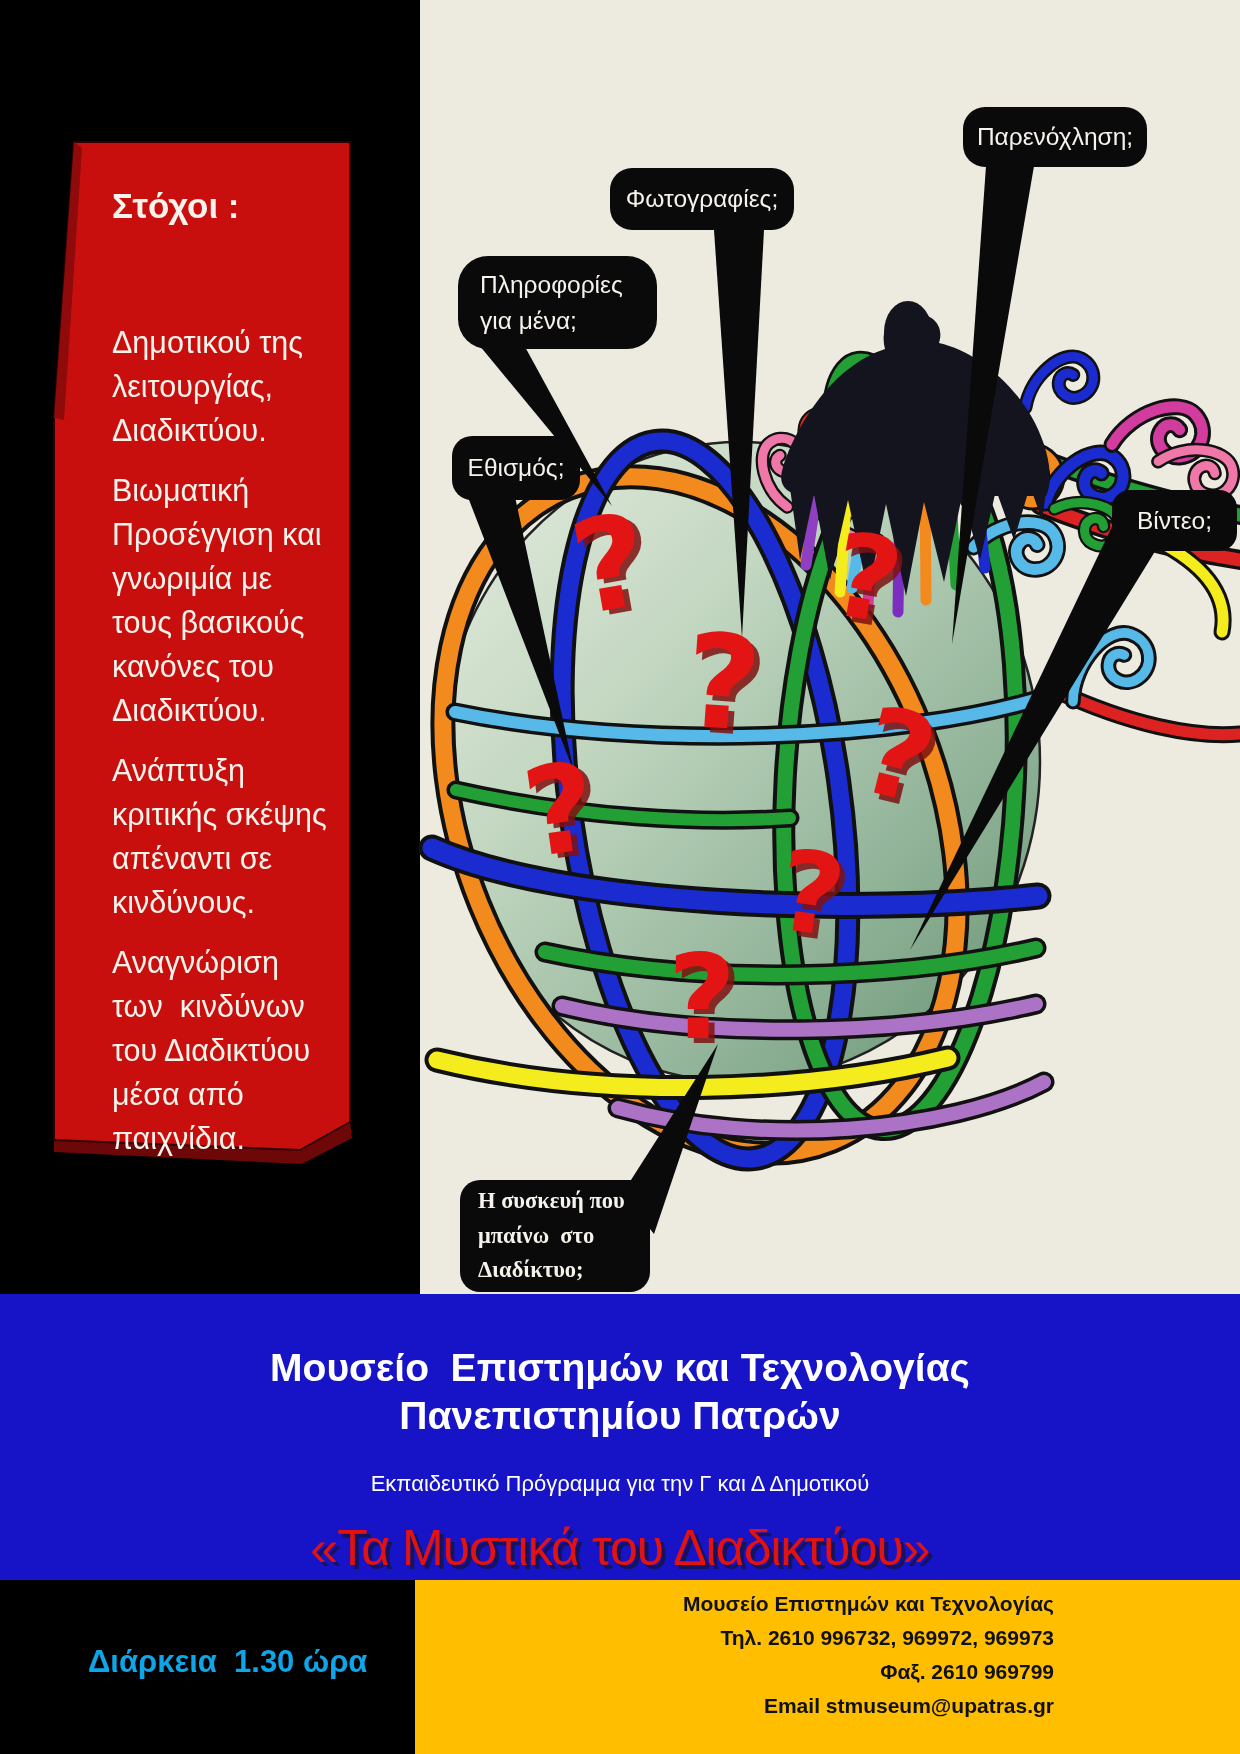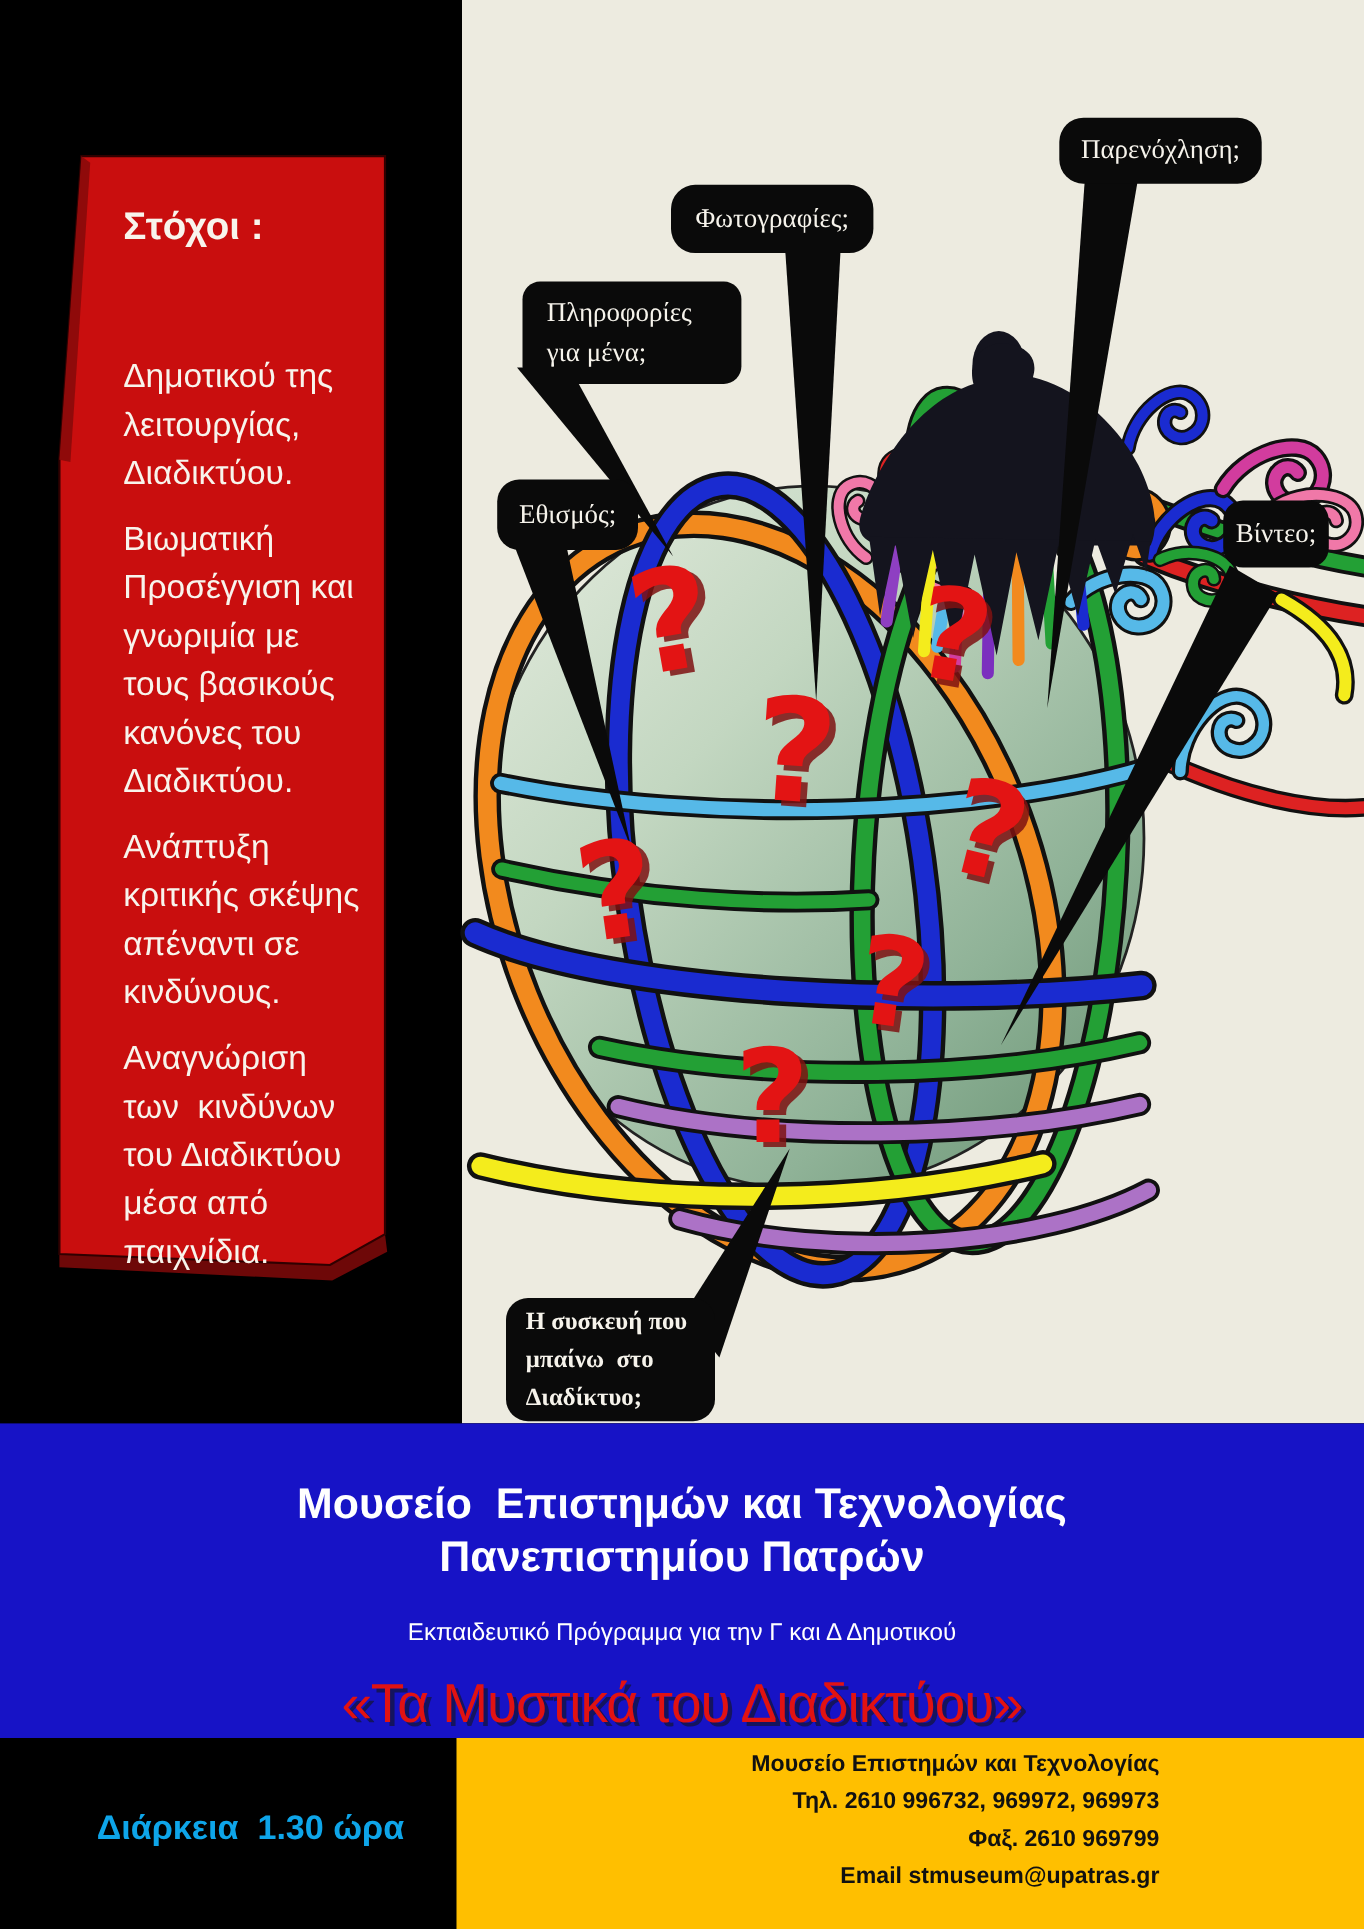--- a/index.html
+++ b/index.html
@@ -15,27 +15,26 @@
   .goals-text{
     position:absolute;left:112px;top:186px;width:235px;color:#F8F4EC;z-index:3;
   }
   .goals-heading{font-size:35px;font-weight:bold;margin:0 0 94px 0;white-space:pre-wrap;}
   .goals-text p{font-size:30.5px;line-height:44px;margin:0 0 16px 0;white-space:pre-wrap;}
   
   .callout{
     position:absolute;background:#0A0A0A;color:#F6F3EB;border-radius:18px;
     font-size:24.5px;z-index:4;white-space:pre-wrap;display:flex;align-items:center;
     line-height:1.45;
-    font-family:Liberation Serif, serif;
-  }
-  .co-info{left:475px;top:256px;width:177px;height:93px;padding-left:22px;border-radius:16px;}
+  }
+  .co-info{left:458px;top:256px;width:177px;height:93px;padding-left:22px;border-radius:30px;}
   .co-photos{left:610px;top:168px;width:184px;height:62px;justify-content:center;border-radius:22px;}
   .co-harass{left:963px;top:107px;width:184px;height:60px;justify-content:center;border-radius:22px;}
   .co-addict{left:452px;top:436px;width:128px;height:64px;justify-content:center;border-radius:20px;}
-  .co-video{left:1112px;top:455px;width:96px;height:61px;justify-content:center;border-radius:18px;}
+  .co-video{left:1112px;top:490px;width:125px;height:61px;justify-content:center;border-radius:18px;}
   .co-device{
     left:460px;top:1180px;width:172px;height:112px;padding-left:18px;border-radius:20px;
     font-family:"Liberation Serif","DejaVu Serif",serif;font-weight:bold;font-size:22.5px;line-height:1.55;
   }
   
   .blue-band{
     position:absolute;left:0;top:1294px;width:1240px;height:286px;
     background:var(--band_blue,#1713C6);color:#FFFFFF;text-align:center;
   }
   .band-line1{padding-top:50px;font-size:39px;font-weight:bold;white-space:pre-wrap;line-height:48px;}

